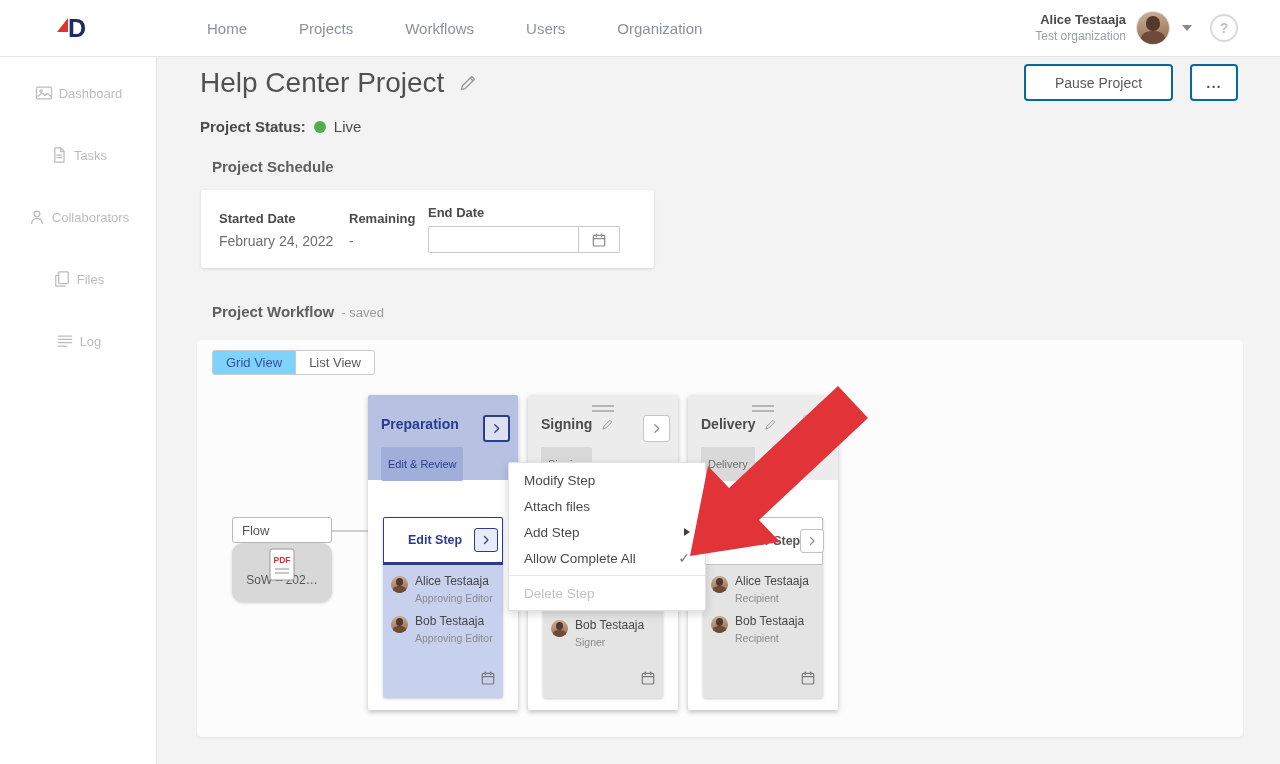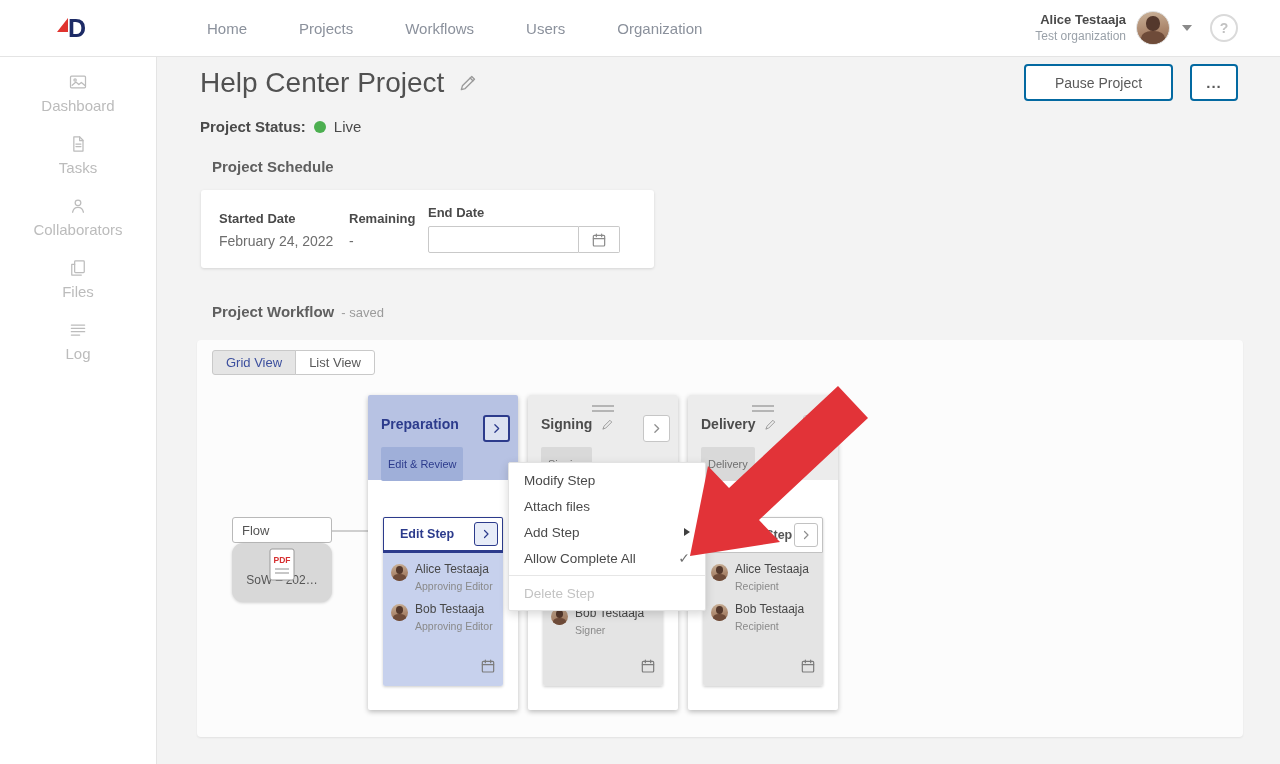--- a/index.html
+++ b/index.html
@@ -16,21 +16,21 @@
 .user-name{font-size:13px;font-weight:bold;color:#4a4a4a}
 .user-org{font-size:12px;color:#9aa1a9}
 .avatar{position:relative;border-radius:50%;background:linear-gradient(170deg,#cbb39a 0%,#a9846a 60%,#8a6a54 100%);overflow:hidden}
 .avatar::before{content:"";position:absolute;top:14%;left:29%;width:42%;height:44%;border-radius:50%;background:#54382c}
 .avatar::after{content:"";position:absolute;top:60%;left:13%;width:74%;height:48%;border-radius:46% 46% 0 0;background:#6e4b39}
 .avatar-sm{width:34px;height:34px;border:1px solid #e0e0e0;cursor:pointer}
 .caret{width:0;height:0;border-left:5px solid transparent;border-right:5px solid transparent;border-top:6px solid #8a8a8a;margin-left:2px;cursor:pointer}
 .help-btn{width:28px;height:28px;border-radius:50%;border:2px solid #dadada;color:#c2c2c2;font-size:14px;font-weight:bold;display:flex;align-items:center;justify-content:center;background:#fff;cursor:pointer;margin-left:8px}
 
 .sidebar{position:absolute;top:57px;left:0;bottom:0;width:157px;background:#fff;border-right:1px solid #e4e4e4;padding-top:5px;z-index:10}
-.side-item{position:relative;height:62px;display:flex;flex-direction:column;align-items:center;justify-content:center;gap:5px;color:#bcbcbc;font-size:15px;cursor:pointer}
+.side-item{position:relative;height:62px;display:flex;flex-direction:row;align-items:center;justify-content:center;gap:5px;color:#bcbcbc;font-size:13px;cursor:pointer}
 .side-item.active{color:#4e4e4e}
 .side-item.active::before{content:"";position:absolute;left:0;top:4px;bottom:4px;width:5px;background:#2c3b8c}
 
 .main{position:absolute;top:57px;left:157px;right:0;bottom:0}
 .title-row{position:absolute;left:43px;top:10px;display:flex;align-items:center;gap:14px}
 .page-title{font-size:28px;font-weight:400;color:#515151}
 .pencil{color:#9a9a9a;cursor:pointer;display:flex}
 .btn{position:absolute;height:37px;background:#fff;border:2px solid #0369a1;border-radius:4px;font-size:14px;color:#5a5a5a;display:flex;align-items:center;justify-content:center;cursor:pointer}
 .btn-pause{left:867px;top:7px;width:149px}
 .btn-more{left:1033px;top:7px;width:48px;font-weight:bold;letter-spacing:1px;font-size:15px}
@@ -46,21 +46,21 @@
 .sch-value{font-size:14px;color:#6e6e6e;margin-top:7px}
 .sch-c1{left:18px}.sch-c2{left:148px}.sch-c3{left:227px;top:15px}
 .date-row{display:flex;margin-top:6px}
 .date-input{width:151px;height:27px;border:1px solid #c9c9c9;border-radius:2px 0 0 2px;padding:0 8px;font-size:13px;color:#555;background:#fff;outline:none;font-family:inherit}
 .date-btn{width:41px;height:27px;border:1px solid #c9c9c9;border-left:none;border-radius:0 2px 2px 0;background:#fff;display:flex;align-items:center;justify-content:center;color:#8a8a8a;cursor:pointer}
 .wf-label-row{position:absolute;left:55px;top:246px;display:flex;align-items:baseline;gap:7px}
 .wf-saved{font-size:13px;color:#9b9b9b;font-weight:400}
 .panel{position:absolute;left:40px;top:283px;width:1046px;height:397px;background:#fcfcfc;border-radius:4px;box-shadow:0 1px 2px rgba(0,0,0,.07)}
 .view-toggle{position:absolute;left:15px;top:10px;display:flex;z-index:2}
 .vt-btn{height:25px;padding:0 13px;border:1px solid #c9c9c9;font-size:13px;display:flex;align-items:center;cursor:pointer;background:#fff;color:#5a5a5a}
-.vt-grid{border-radius:3px 0 0 3px;background:#e5e5e5;color:#3c4f9e}
+.vt-grid{border-radius:3px 0 0 3px;background:#7dd3fc;color:#3c4f9e}
 .vt-list{border-radius:0 3px 3px 0;margin-left:-1px}
 
 .connector{position:absolute;height:2px;background:#cfcfcf;z-index:0}
 .flow-label{position:absolute;left:35px;top:177px;width:100px;height:26px;background:#fff;border:1px solid #b9b9b9;border-radius:3px;font-size:13px;color:#555;display:flex;align-items:center;padding-left:9px;z-index:1}
 .flow-file{position:absolute;left:35px;top:203px;width:100px;height:59px;background:#d8d8d8;border-radius:11px;box-shadow:0 1px 3px rgba(0,0,0,.18);z-index:1;display:flex;flex-direction:column;align-items:center;justify-content:flex-end;padding-bottom:15px;cursor:pointer}
 .pdf-icon{position:absolute;top:5px;left:50%;transform:translateX(-50%)}
 .flow-file-name{font-size:12px;color:#555}
 .step{position:absolute;top:55px;width:150px;height:315px;background:#fff;border-radius:2px;box-shadow:0 2px 5px rgba(0,0,0,.25);z-index:1;cursor:pointer}
 .step1{left:171px}.step2{left:331px}.step3{left:491px}
 .step-header{position:absolute;top:0;left:0;right:0;height:85px;background:#ececec;border-radius:2px 2px 0 0}
@@ -68,21 +68,21 @@
 .handle{position:absolute;top:7px;left:50%;transform:translateX(-50%);cursor:grab}
 .handle div{width:22px;height:2px;background:#b5b5b5;margin:3px 0}
 .step-title-row{position:absolute;left:13px;top:21px;display:flex;align-items:center;gap:9px}
 .step-title{font-size:14px;font-weight:bold;color:#4c4c4c}
 .step.selected .step-title{color:#2c3b8c}
 .chev-btn{position:absolute;right:8px;top:20px;width:27px;height:27px;border:1px solid #c6c6c6;border-radius:3px;background:#fff;color:#8f8f8f;display:flex;align-items:center;justify-content:center;cursor:pointer}
 .step.selected .chev-btn{border:2px solid #2c3b8c;background:rgba(255,255,255,.5);color:#2c3b8c}
 .step-badge{position:absolute;left:13px;top:52px;height:34px;padding:0 7px;font-size:11px;display:flex;align-items:center;border-radius:2px;background:#d9d9d9;color:#6f6f6f}
 .step.selected .step-badge{background:#9fafd9;color:#2c3b8c}
 .substep{position:absolute;left:15px;top:122px;width:120px;box-shadow:0 1px 3px rgba(0,0,0,.2);border-radius:2px;z-index:2}
-.ss-header{height:36px;background:#fff;border:1px solid #c2c2c2;border-radius:2px 2px 0 0;display:flex;align-items:center;justify-content:space-between;padding:0 4px 0 16px;cursor:pointer}
+.ss-header{height:48px;background:#fff;border:1px solid #c2c2c2;border-radius:2px 2px 0 0;display:flex;align-items:center;justify-content:space-between;padding:0 4px 0 24px;cursor:pointer}
 .substep.navy .ss-header{border:1px solid #2c3b8c;border-bottom:3px solid #2c3b8c}
 .ss-label{font-size:12.5px;font-weight:bold;color:#555;white-space:nowrap}
 .substep.navy .ss-label{color:#2c3b8c}
 .ss-chev{width:24px;height:24px;border:1px solid #c2c2c2;border-radius:3px;background:#fff;color:#8f8f8f;display:flex;align-items:center;justify-content:center;cursor:pointer;flex:none}
 .substep.navy .ss-chev{border:1.5px solid #2c3b8c;background:#e7ecf8;color:#2c3b8c}
 .ss-body{position:relative;height:133px;background:#e4e4e4;border-radius:0 0 2px 2px;padding:10px 0 0 8px}
 .substep.navy .ss-body{background:#c7d1ed}
 .member{display:flex;gap:7px;margin-bottom:11px}
 .avatar-xs{width:17px;height:17px;flex:none;margin-top:1px}
 .m-name{font-size:12px;color:#474747;line-height:1.15}

